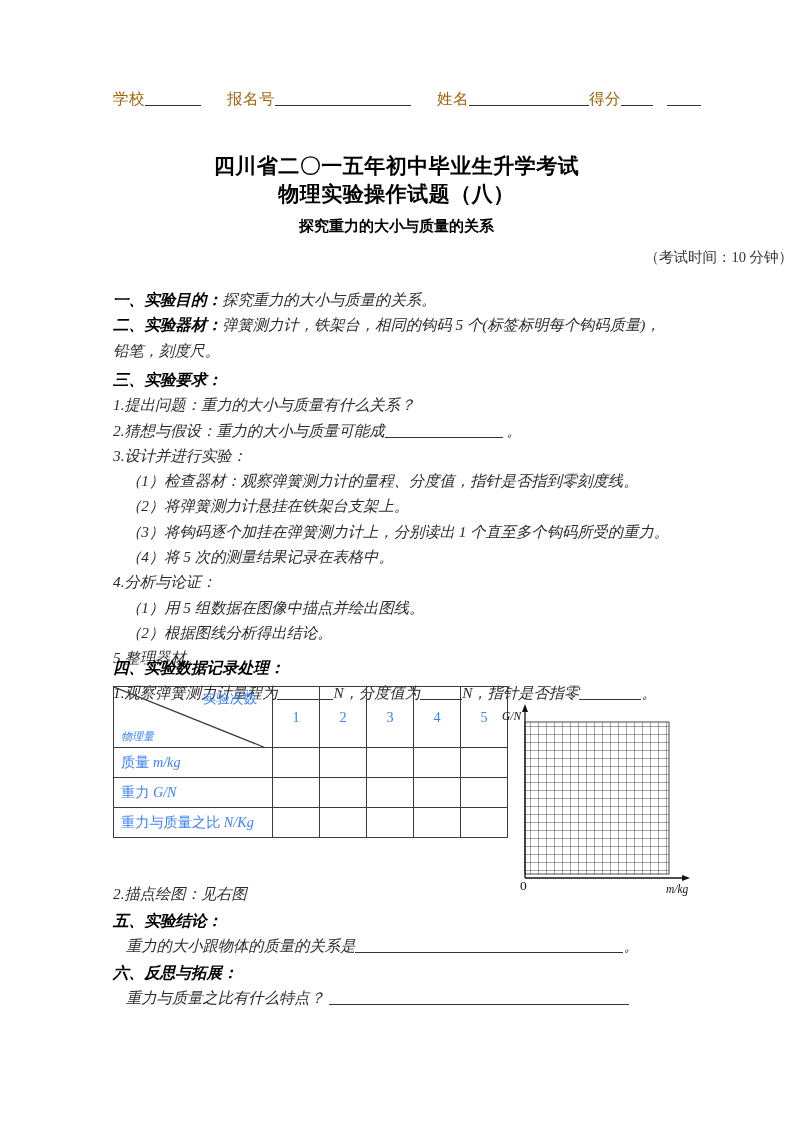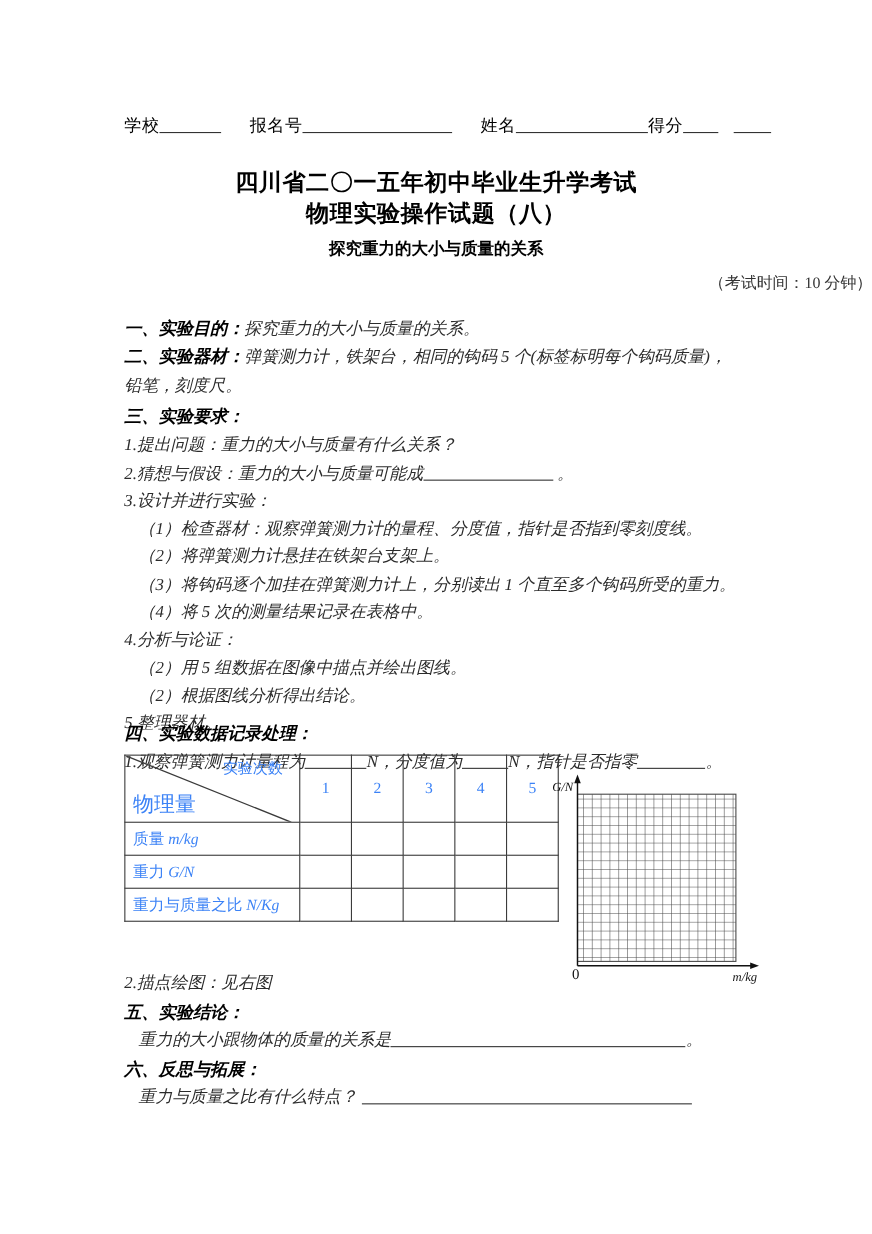--- a/index.html
+++ b/index.html
@@ -16,26 +16,26 @@
     width: 793px;
     height: 1122px;
     background: #ffffff;
     overflow: hidden;
   }
 
   
   .id-line {
     position: absolute;
     left: 113px;
-    top: 104px;
+    top: 88px;
     width: 570px;
     font-size: 15.5px;
     line-height: 22px;
     white-space: nowrap;
-    color: #000000;
+    color: #a16207;
   }
   .id-line .lbl { letter-spacing: .5px; }
   .rule {
     display: inline-block;
     border-bottom: 1.4px solid #333;
     height: 13px;
     vertical-align: -2px;
   }
   .gap-sm { display: inline-block; width: 14px; }
   .gap-md { display: inline-block; width: 26px; }
@@ -134,22 +134,23 @@
     position: absolute;
     right: 8px;
     top: 3px;
     font-size: 13.6px;
     white-space: nowrap;
   }
   .corner .c-bot {
     position: absolute;
     left: 7px;
     bottom: 3px;
-    font-size: 19px;
-    white-space: nowrap;
+    font-size: 11px;
+    white-space: nowrap;
+    font-style: italic;
   }
   .row-tall td { height: 60px; }
 
   
   #graph {
     position: absolute;
     left: 498px;
     top: 702px;
     width: 200px;
     height: 195px;
@@ -198,21 +199,21 @@
   <div class="body-block" style="top:367px;">
     <div class="p hd">三、实验要求：</div>
     <div class="p">1.提出问题：重力的大小与质量有什么关系？</div>
     <div class="p"><span>2.猜想与假设：重力的大小与质量可能成</span><span class="rule" style="width:118px"></span>&nbsp;<span>。</span></div>
     <div class="p">3.设计并进行实验：</div>
     <div class="p indent2">（1）检查器材：观察弹簧测力计的量程、分度值，指针是否指到零刻度线。</div>
     <div class="p indent2">（2）将弹簧测力计悬挂在铁架台支架上。</div>
     <div class="p indent2">（3）将钩码逐个加挂在弹簧测力计上，分别读出 1 个直至多个钩码所受的重力。</div>
     <div class="p indent2">（4）将 5 次的测量结果记录在表格中。</div>
     <div class="p">4.分析与论证：</div>
-    <div class="p indent2">（2）用 5 组数据在图像中描点并绘出图线。</div>
+    <div class="p indent2">（1）用 5 组数据在图像中描点并绘出图线。</div>
     <div class="p indent2">（2）根据图线分析得出结论。</div>
     <div class="p">5.整理器材。</div>
   </div>
 
   <div class="body-block" style="top:655px;">
     <div class="p hd">四、实验数据记录处理：</div>
     <div class="p"><span>1.观察弹簧测力计量程为</span><span class="rule" style="width:56px"></span><span>N，分度值为</span><span class="rule" style="width:42px"></span><span>N，指针是否指零</span><span class="rule" style="width:62px"></span><span>。</span></div>
   </div>
 
   <table class="dtable">

